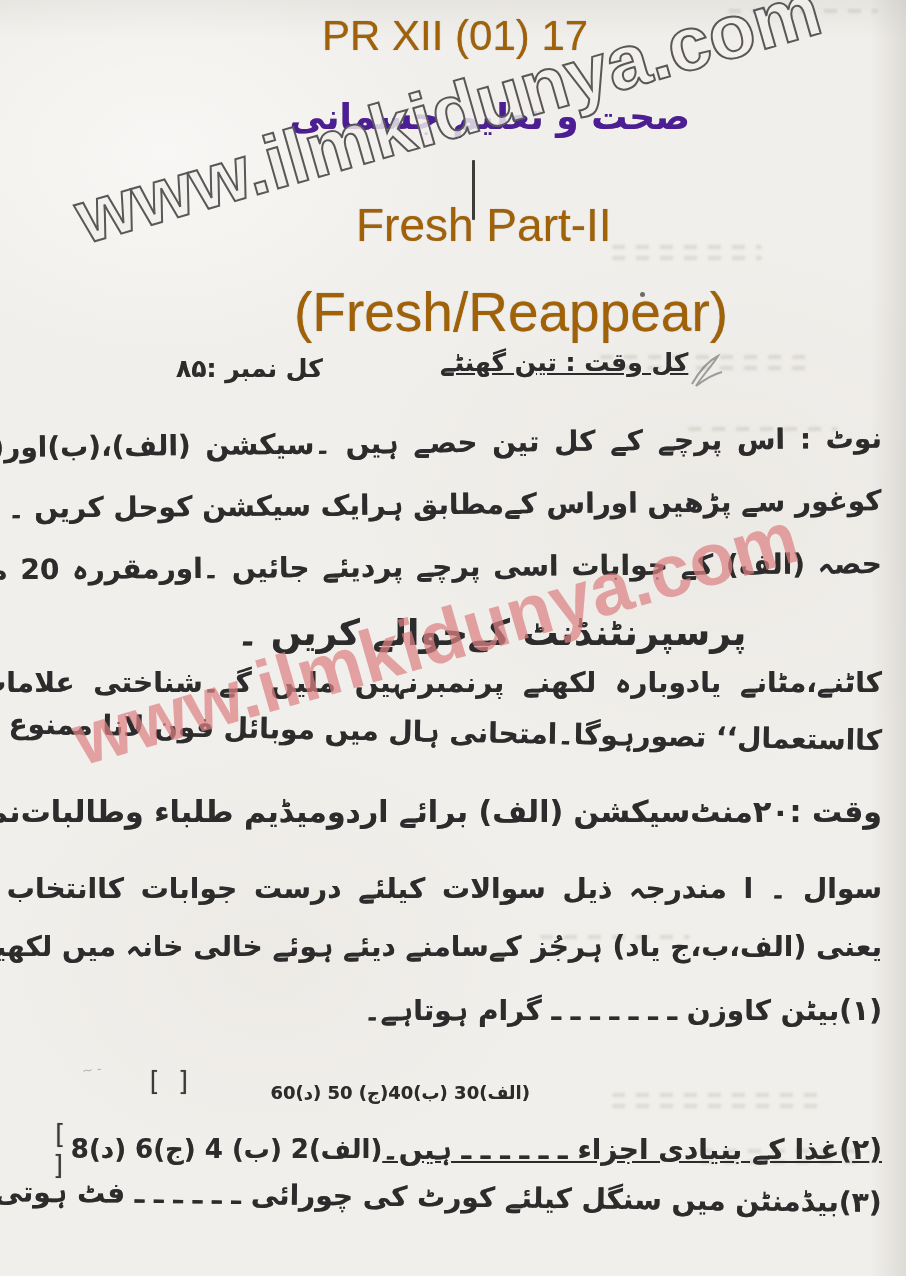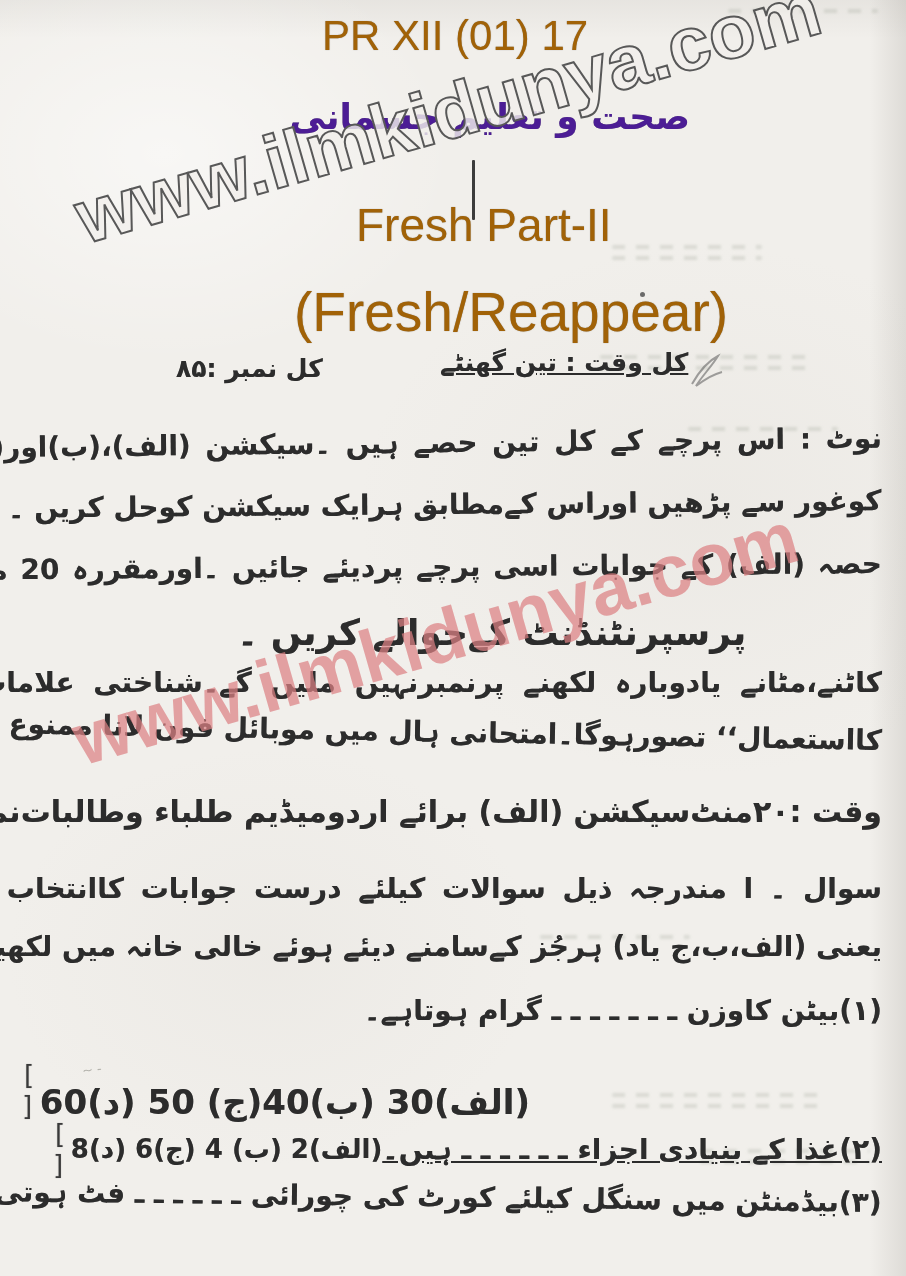--- a/index.html
+++ b/index.html
@@ -102,21 +102,21 @@
     <span>وقت :۲۰منٹ</span>
     <span>سیکشن (الف) برائے اردومیڈیم طلباء وطالبات</span>
     <span>نمبر :۱۸</span>
   </div>
 
   <div class="abs urdu right-col" style="top:872px;width:830px;font-size:28px;word-spacing:7px;">سوال ۔ ا مندرجہ ذیل سوالات کیلئے درست جوابات کاانتخاب کریں ۔اوراپناانتخاب</div>
   <div class="abs urdu right-col" style="top:930px;font-size:28px;">یعنی (الف،ب،ج یاد) ہرجُز کےسامنے دیئے ہوئے خالی خانہ میں لکھیں ۔</div>
 
   <div class="abs urdu right-col" style="top:994px;font-size:28px;">(۱)بیٹن کاوزن ـ ـ ـ ـ ـ ـ ـ گرام ہوتاہے۔</div>
   <div class="abs optrow" style="left:150px;top:1058px;width:380px;">
-    <span class="urdu" style="font-size:34px;margin-top:24px;">(الف)30 (ب)40(ج) 50 (د)60</span>
+    <span class="urdu" style="font-size:18px;margin-top:24px;">(الف)30 (ب)40(ج) 50 (د)60</span>
     <span class="answer-box" style="font-size:26px;">[ ]</span>
   </div>
   <div class="faintmark" style="left:82px;top:1062px;">~ ‑</div>
 
   <div class="abs optrow" style="left:60px;right:24px;top:1118px;">
     <span class="urdu" style="font-size:28px;text-decoration:underline;">(۲)غذا کے بنیادی اجزاء ـ ـ ـ ـ ـ ـ ہیں۔</span>
     <span class="urdu" style="font-size:26px;">(الف)2 (ب) 4 (ج)6 (د)8</span>
     <span class="answer-box" style="font-size:26px;">[ ]</span>
   </div>
 

